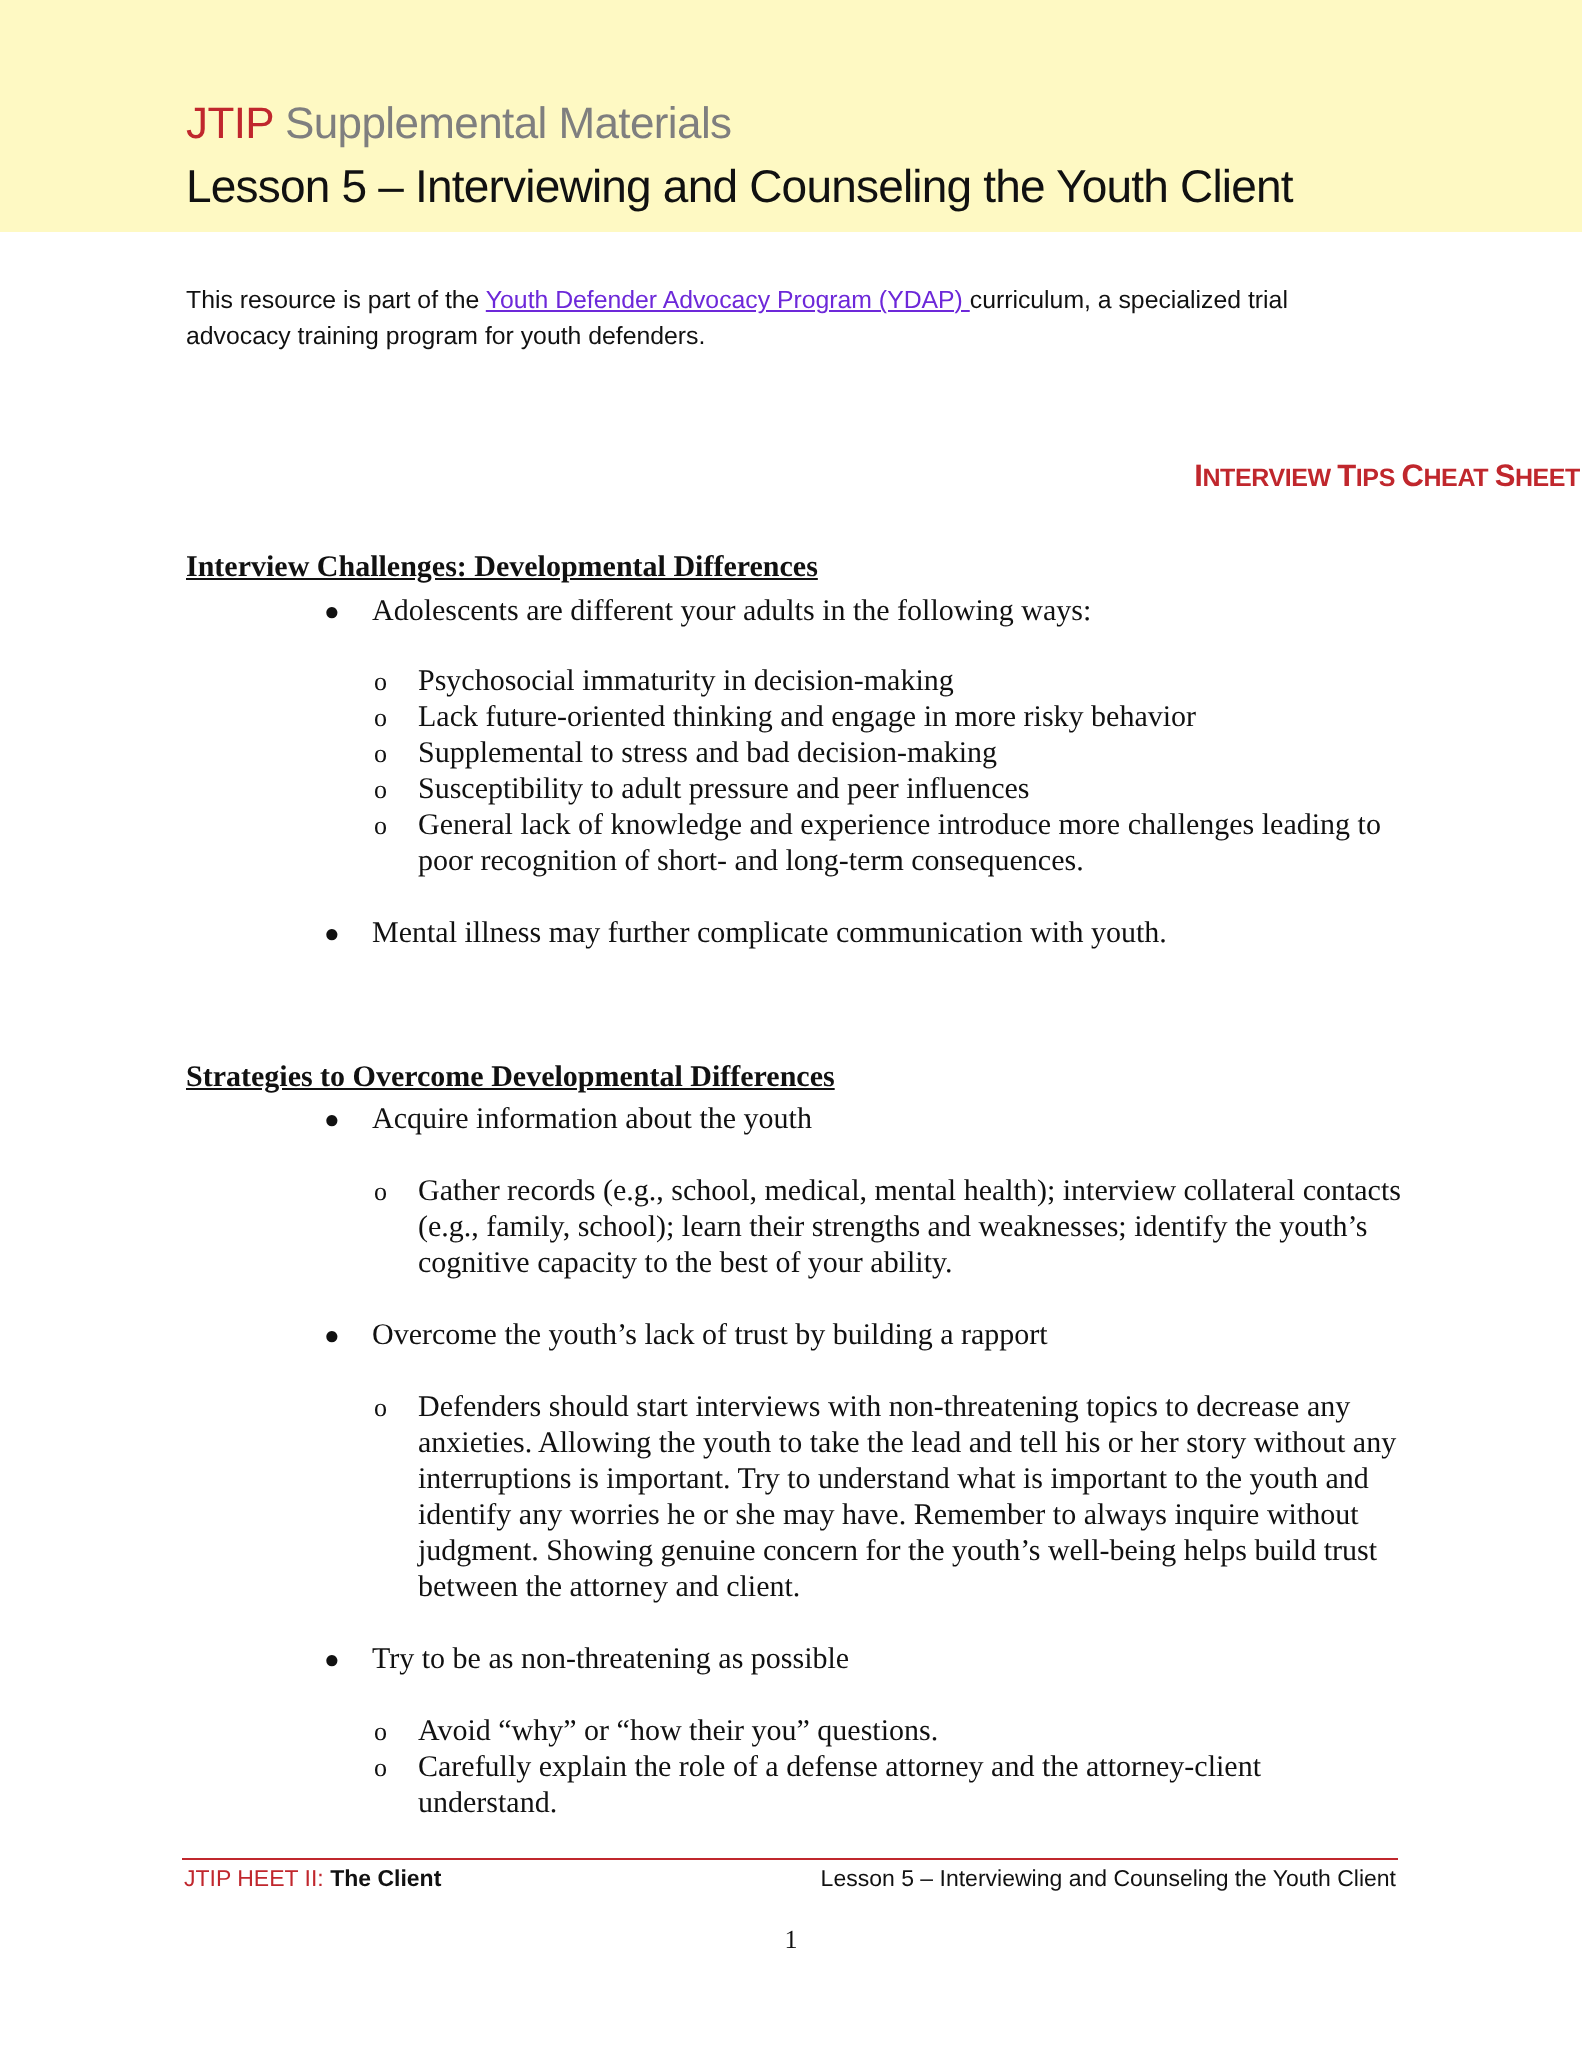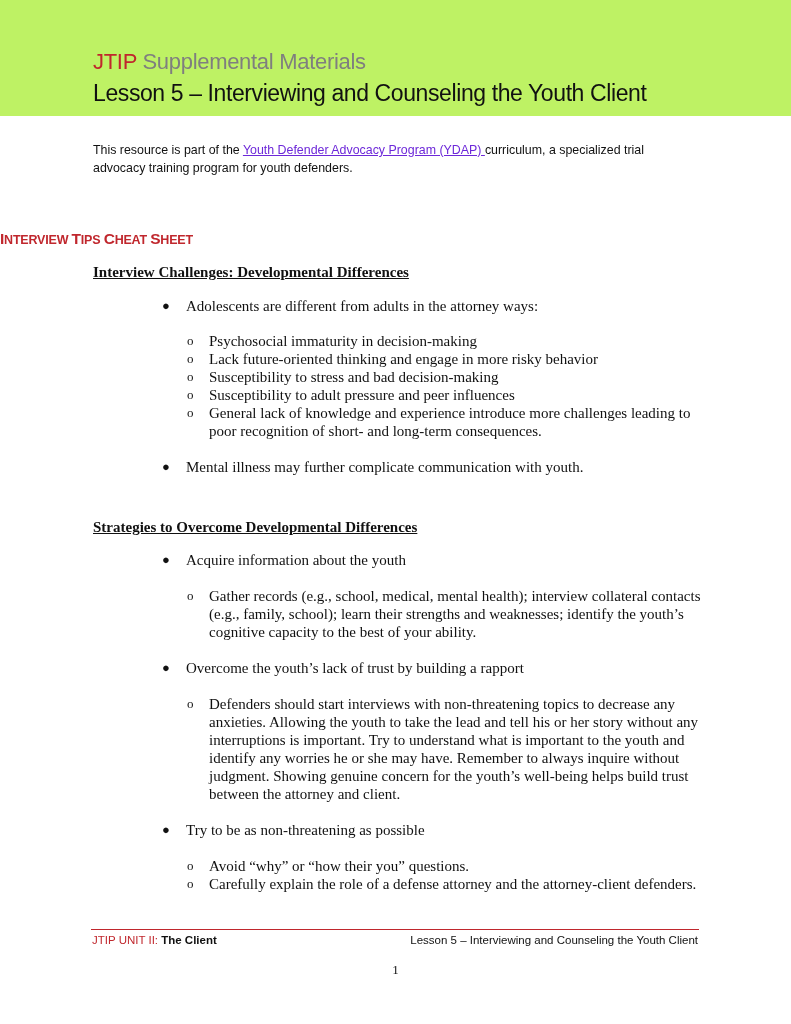--- a/index.html
+++ b/index.html
@@ -1,45 +1,45 @@
 <!DOCTYPE html>
 <html><head>
 <meta charset="utf-8">
 <style>
   html, body { margin: 0; padding: 0; }
   body {
     width: 791px; height: 1024px; background: #ffffff; position: relative; overflow: hidden;
     font-family: "Liberation Serif", serif; color: #111;
   }
   .header-band {
-    position: absolute; left: 0; top: 0; width: 791px; height: 116px; background: #bef264;
+    position: absolute; left: 0; top: 0; width: 791px; height: 116px; background: #fef9c3;
   }
   .header-line1 {
     position: absolute; left: 93px; top: 49px; font-family: "Liberation Sans", sans-serif;
     font-size: 22px; letter-spacing: -0.3px; color: #7f7f7f;
   }
   .header-line1 .brand { color: #c0272d; }
   .header-line2 {
     position: absolute; left: 93px; top: 80px; font-family: "Liberation Sans", sans-serif;
     font-size: 23px; letter-spacing: -0.4px; color: #111;
   }
   .intro {
     position: absolute; left: 93px; top: 141px; width: 600px;
     font-family: "Liberation Sans", sans-serif; font-size: 12.4px; line-height: 18px; color: #111;
   }
   .intro a { color: #6d28d9; text-decoration: underline; }
   .cheat-title {
-    position: absolute; left: 0; width: 790px; top: 230px; text-align: left;
+    position: absolute; left: 0; width: 790px; top: 230px; text-align: right;
     font-family: "Liberation Sans", sans-serif; font-weight: bold; color: #c0272d;
     font-size: 15.5px; letter-spacing: -0.2px;
   }
   .cheat-title .sc { font-size: 12.5px; }
   .sec-heading {
     position: absolute; left: 93px; font-family: "Liberation Serif", serif; font-weight: bold;
-    font-size: 15px; text-decoration: underline; color: #111;
+    font-size: 15px; text-decoration: underline; color: #111; margin-top: 12px;
   }
   .bullet {
     position: absolute; left: 162px; font-size: 15px; line-height: 18px;
   }
   .bullet .dot { position: absolute; left: 0; top: 0; font-size: 13px; }
   .bullet .txt { position: absolute; left: 24px; white-space: nowrap; }
   .sub {
     position: absolute; left: 187px; font-size: 15px; line-height: 18px; width: 510px;
   }
   .sub .circ { position: absolute; left: 0; top: 0; font-size: 13px; }
@@ -74,34 +74,34 @@
 </div>
 
 <div class="cheat-title">
   <span>I</span><span class="sc">NTERVIEW </span><span>T</span><span class="sc">IPS </span><span>C</span><span class="sc">HEAT </span><span>S</span><span class="sc">HEET</span>
 </div>
 
 <div class="sec-heading" style="top:264px;">Interview Challenges: Developmental Differences</div>
 
 <div class="bullet" style="top:297px;">
   <span class="dot">●</span>
-  <span class="txt">Adolescents are different from adults in the attorney ways:</span>
+  <span class="txt">Adolescents are different your adults in the following ways:</span>
 </div>
 
 <div class="sub" style="top:332px;">
   <span class="circ">o</span>
   <span class="txt">Psychosocial immaturity in decision-making</span>
 </div>
 <div class="sub" style="top:350px;">
   <span class="circ">o</span>
   <span class="txt">Lack future-oriented thinking and engage in more risky behavior</span>
 </div>
 <div class="sub" style="top:368px;">
   <span class="circ">o</span>
-  <span class="txt">Susceptibility to stress and bad decision-making</span>
+  <span class="txt">Supplemental to stress and bad decision-making</span>
 </div>
 <div class="sub" style="top:386px;">
   <span class="circ">o</span>
   <span class="txt">Susceptibility to adult pressure and peer influences</span>
 </div>
 <div class="sub" style="top:404px;">
   <span class="circ">o</span>
   <span class="txt">General lack of knowledge and experience introduce more challenges leading to poor recognition of short- and long-term consequences.</span>
 </div>
 
@@ -133,21 +133,21 @@
 <div class="bullet" style="top:821px;">
   <span class="dot">●</span>
   <span class="txt">Try to be as non-threatening as possible</span>
 </div>
 <div class="sub" style="top:857px;">
   <span class="circ">o</span>
   <span class="txt">Avoid “why” or “how their you” questions.</span>
 </div>
 <div class="sub" style="top:875px;">
   <span class="circ">o</span>
-  <span class="txt">Carefully explain the role of a defense attorney and the attorney-client defenders.</span>
+  <span class="txt">Carefully explain the role of a defense attorney and the attorney-client understand.</span>
 </div>
 
 <div class="footer-rule"></div>
 <div class="footer-left">
-  <span class="unit">JTIP UNIT II: </span><span class="client">The Client</span>
+  <span class="unit">JTIP HEET II: </span><span class="client">The Client</span>
 </div>
 <div class="footer-right">Lesson 5 – Interviewing and Counseling the Youth Client</div>
 <div class="page-num">1</div>
 
 </body></html>

